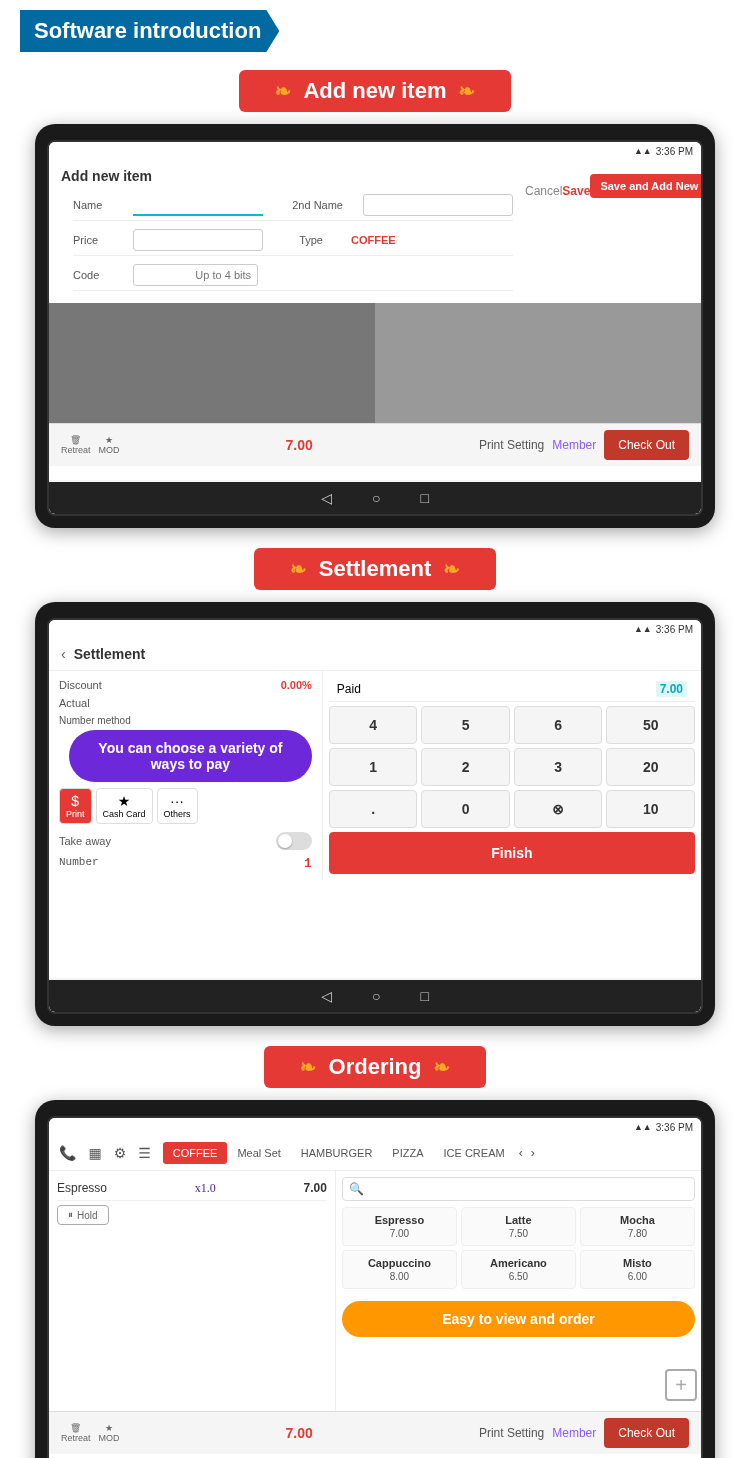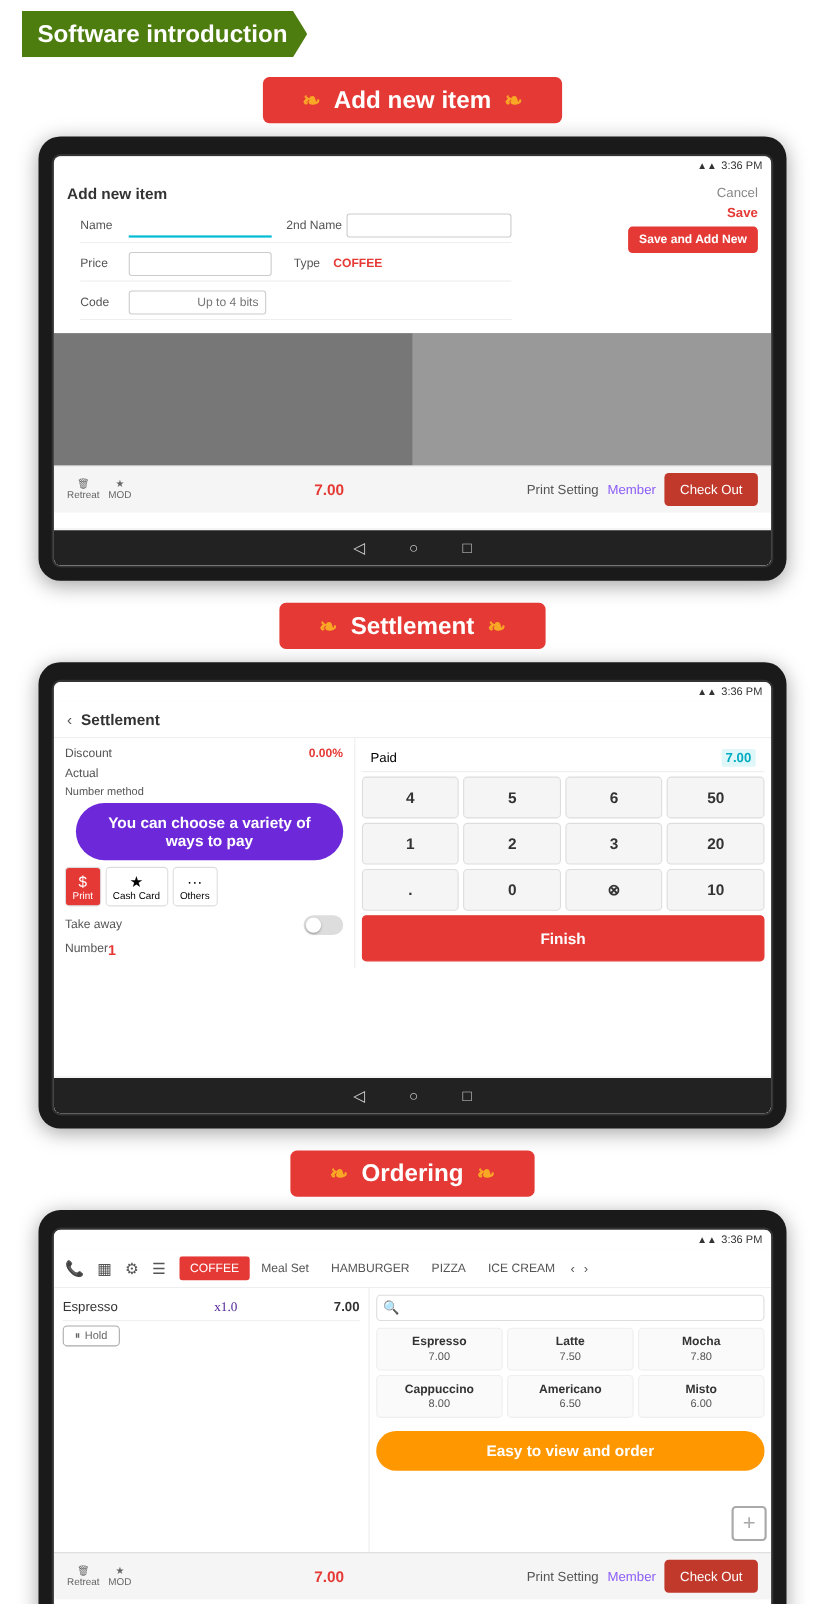--- a/index.html
+++ b/index.html
@@ -6,21 +6,21 @@
     body {
       width: 750px;
       min-height: 1458px;
       background: #ffffff;
       font-family: Arial, sans-serif;
       overflow-x: hidden;
     }
 
     
     .header-banner {
-      background: #4d7c0f;
+      background: #0369a1;
       display: inline-block;
       padding: 8px 18px 8px 14px;
       margin: 10px 0 0 20px;
       clip-path: polygon(0 0, 95% 0, 100% 50%, 95% 100%, 0 100%);
     }
     .header-banner span {
       color: white;
       font-size: 22px;
       font-weight: bold;
     }
@@ -136,21 +136,21 @@
     }
     .form-area {
       padding: 0 12px;
       display: flex;
       flex-direction: column;
       gap: 4px;
     }
     .form-row {
       display: flex;
       align-items: center;
-      gap: 4px;
+      gap: 20px;
       padding: 4px 0;
       border-bottom: 1px solid #eee;
     }
     .form-label {
       font-size: 11px;
       color: #555;
       width: 40px;
       flex-shrink: 0;
     }
     .form-input {
@@ -321,23 +321,24 @@
       width: 14px;
       height: 14px;
       background: white;
       border-radius: 50%;
       top: 2px;
       left: 2px;
       box-shadow: 0 1px 2px rgba(0,0,0,0.3);
     }
     .number-row {
       display: flex;
-      justify-content: flex-start;
+      justify-content: space-between;
       font-size: 11px;
       color: #555;
+      font-family: Liberation Mono, monospace;
     }
     .num-val-red { color: #e53935; font-size: 13px; font-weight: bold; }
     .paid-row {
       display: flex;
       justify-content: space-between;
       align-items: center;
       padding: 4px 8px;
       border-bottom: 1px solid #eee;
       font-size: 12px;
     }
@@ -539,21 +540,21 @@
               <span class="form-label" style="width:40px;text-align:right;">Type</span>
               <span class="type-value" style="margin-left:8px;">COFFEE</span>
             </div>
 
             <div class="form-row">
               <span class="form-label">Code</span>
               <input class="form-code-input" type="text" placeholder="Up to 4 bits" style="">
             </div>
           </div>
         </div>
-        <div style="display:flex;flex-direction:column;align-items:flex-end;">
+        <div style="display:flex;flex-direction:row;align-items:flex-end;">
           <button class="btn-cancel">Cancel</button>
           <span class="btn-save" style="cursor:pointer;">Save</span>
           <button class="btn-save-add">Save and Add New</button>
         </div>
       </div>
 
       <div class="content-area">
         <div class="content-left"></div>
         <div class="content-right"></div>
       </div>

